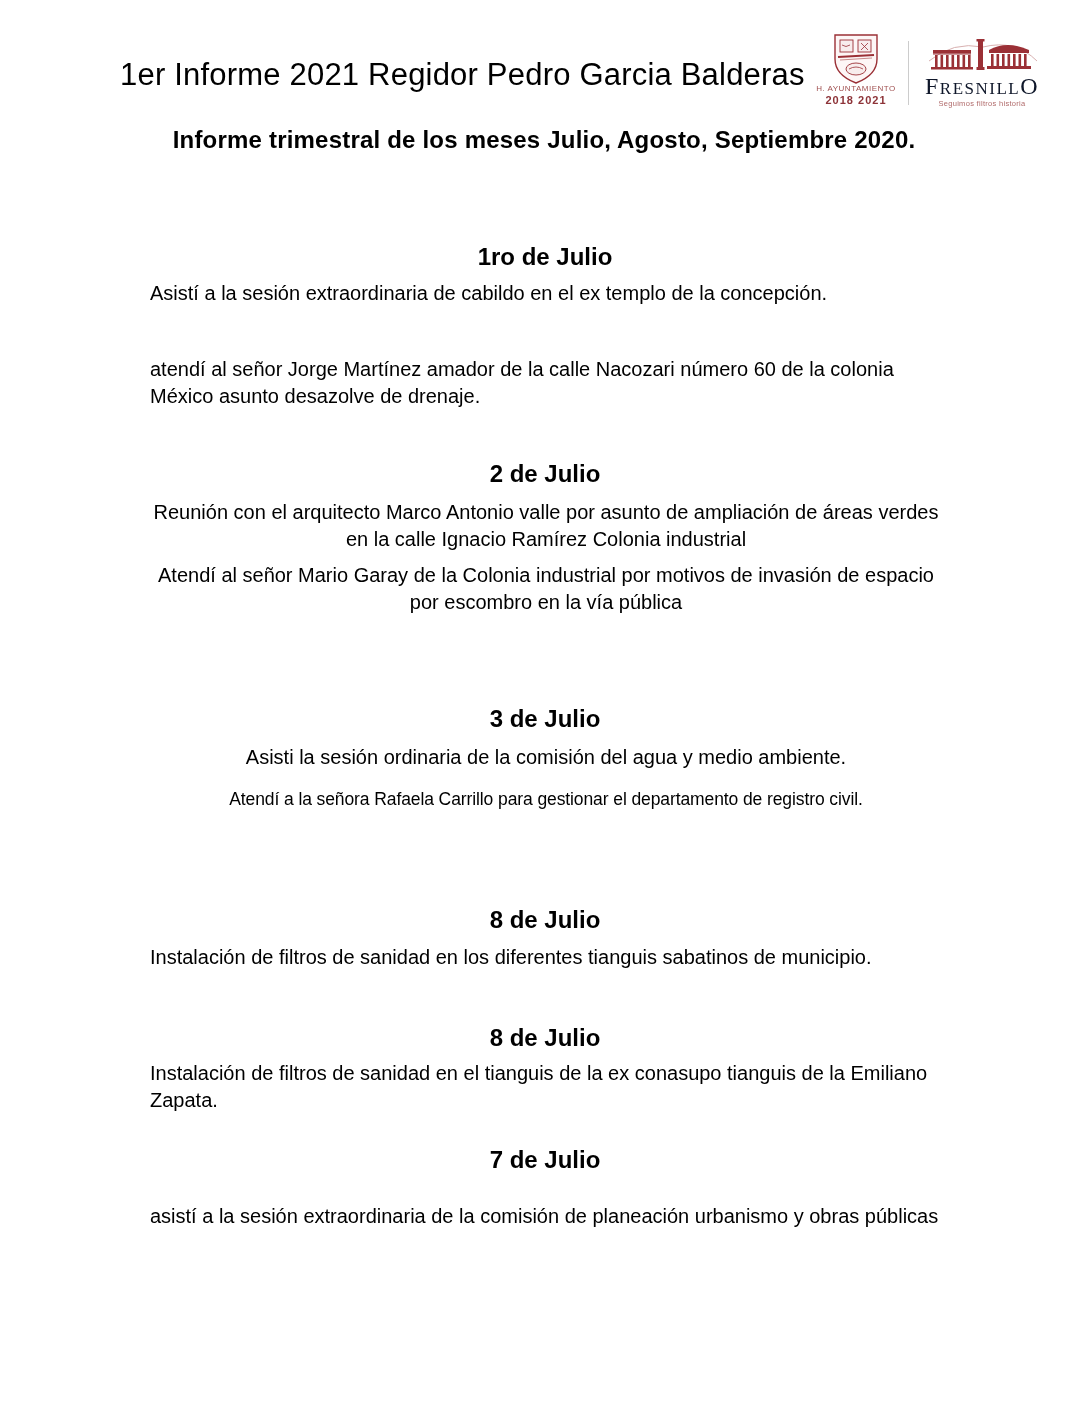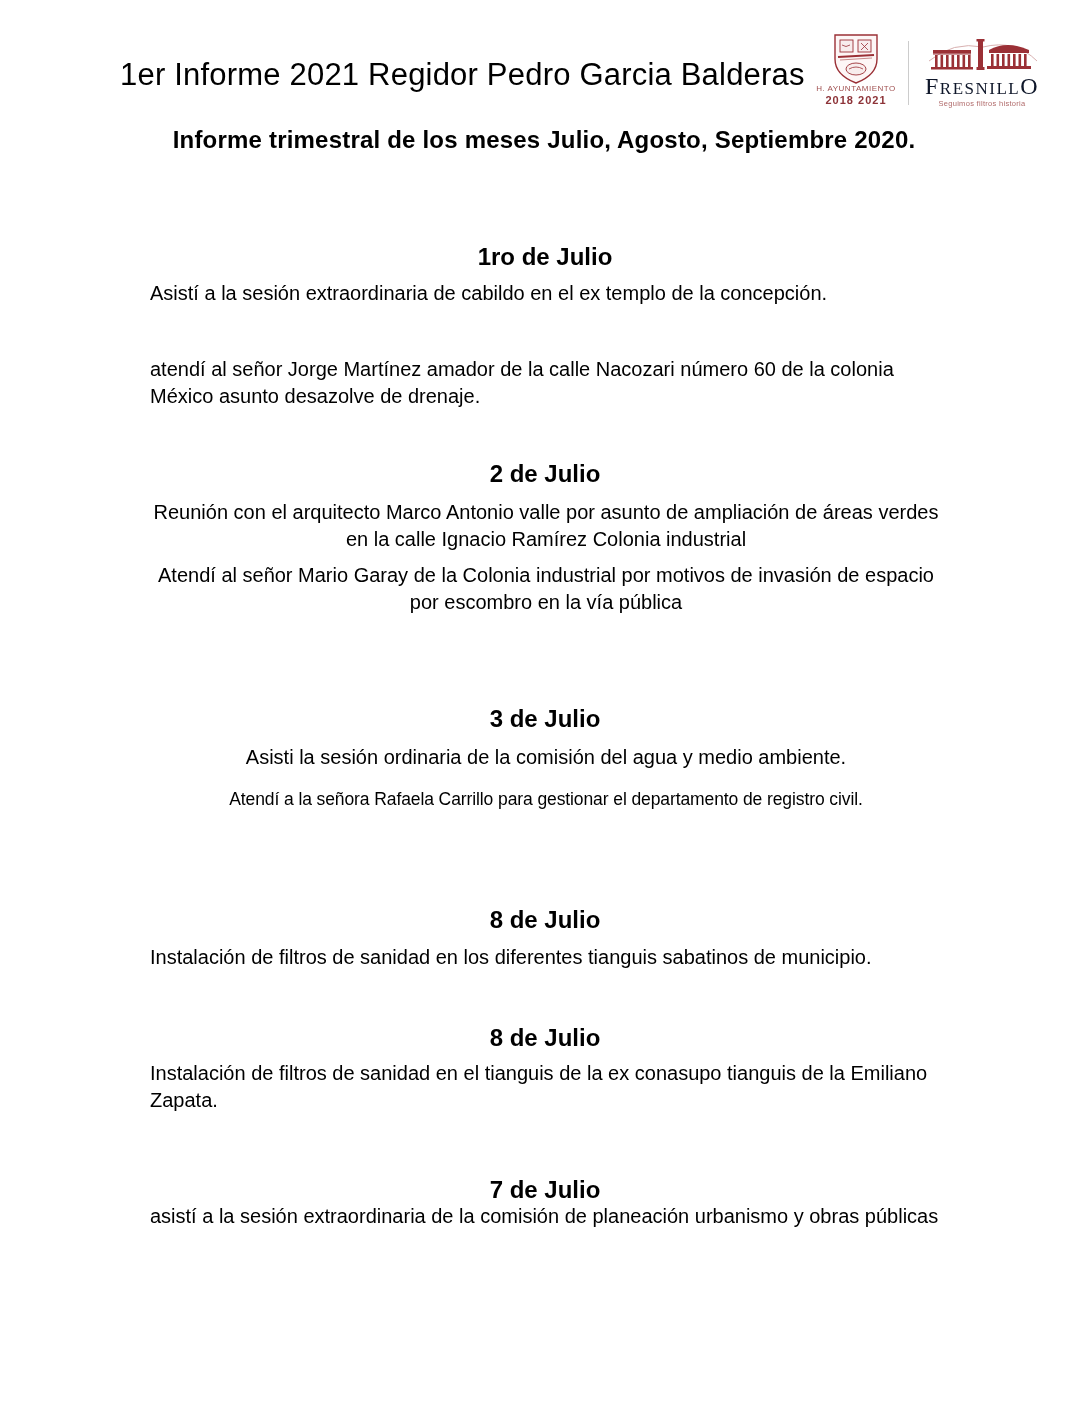--- a/index.html
+++ b/index.html
@@ -66,21 +66,21 @@
   .align-center { text-align: center; }
   .align-left { text-align: left; }
   .alt-font { font-size: 17.5px; letter-spacing: -0.1px; }
 
   
   #h-sec0 { top: 243px; }  #p-sec0-0 { top: 280px; } #p-sec0-1 { top: 356px; }
   #h-sec1 { top: 460px; }  #p-sec1-0 { top: 499px; } #p-sec1-1 { top: 562px; }
   #h-sec2 { top: 705px; }  #p-sec2-0 { top: 744px; } #p-sec2-1 { top: 788px; }
   #h-sec3 { top: 906px; }  #p-sec3-0 { top: 944px; }
   #h-sec4 { top: 1024px; } #p-sec4-0 { top: 1060px; }
-  #h-sec5 { top: 1176px; } #p-sec5-0 { top: 1203px; }
+  #h-sec5 { top: 1146px; } #p-sec5-0 { top: 1203px; }
 </style>
 </head>
 <body>
 
 <div class="page">
 
   <div class="doc-title">1er Informe 2021 Regidor Pedro Garcia Balderas</div>
 
   <div class="logo-block">
 

